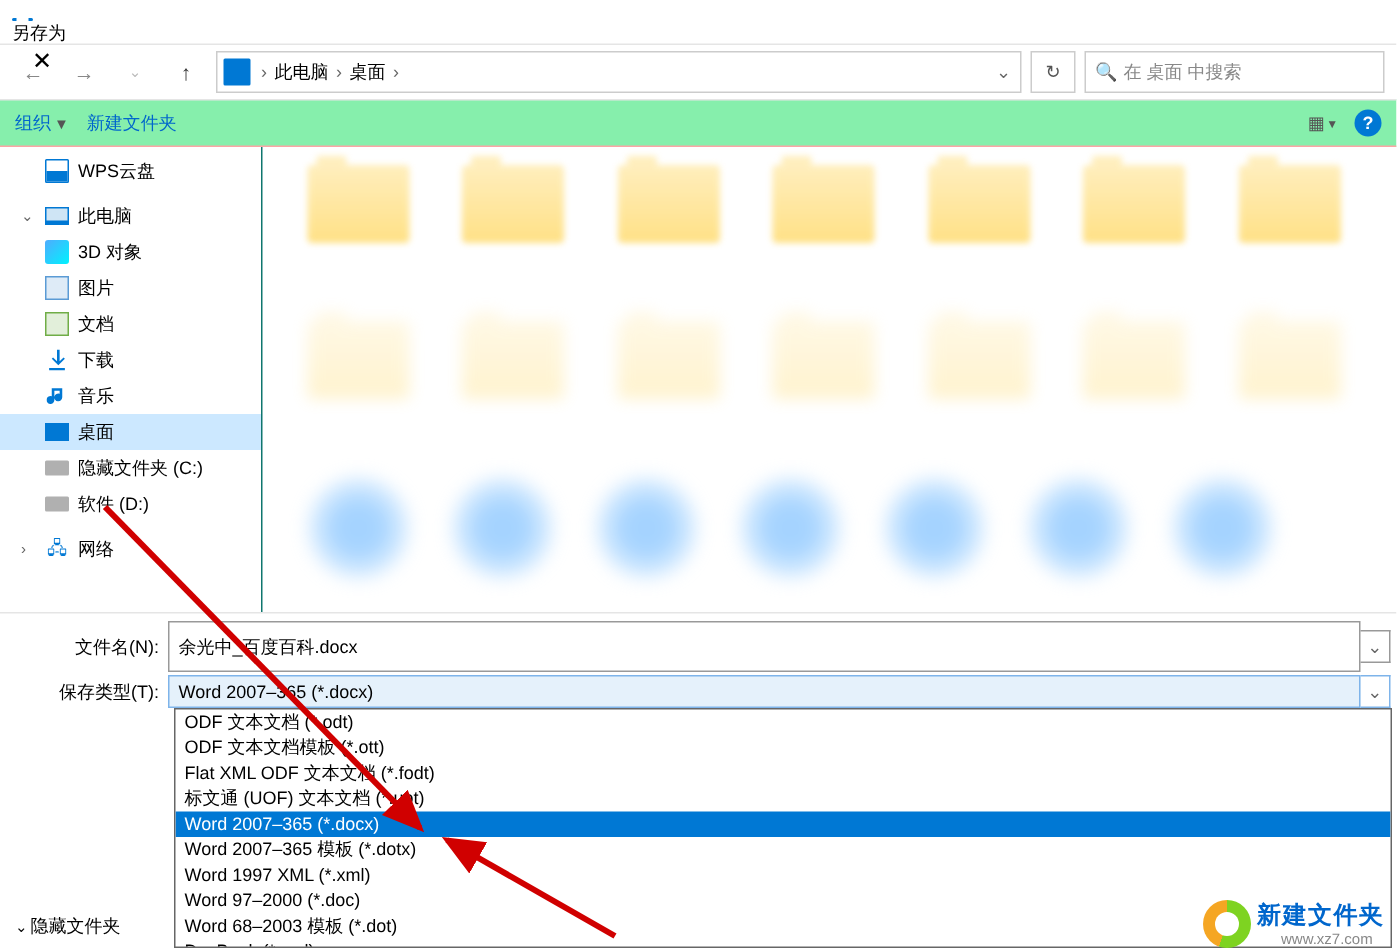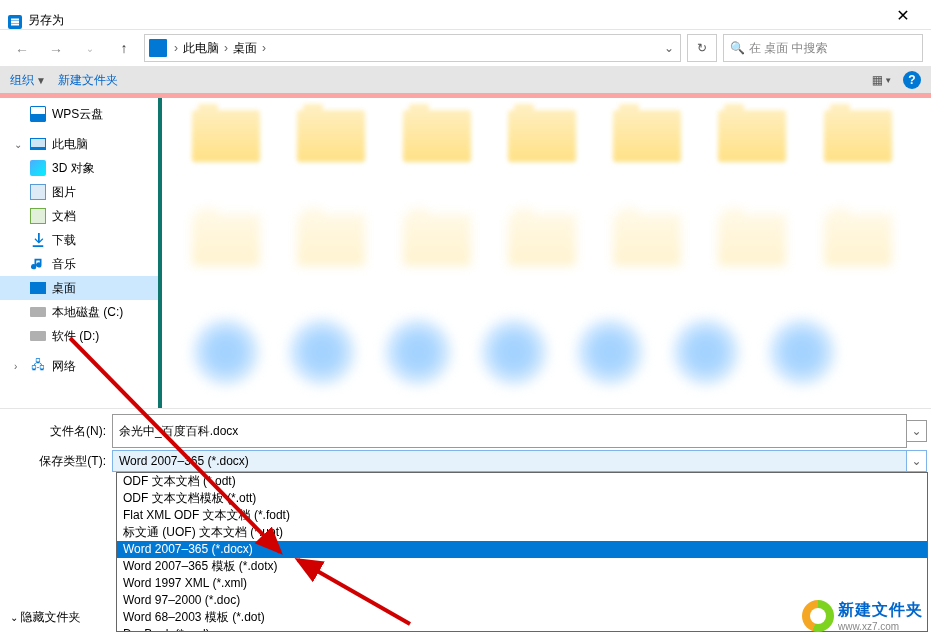--- a/index.html
+++ b/index.html
@@ -1,44 +1,44 @@
 <!DOCTYPE html>
 <html><head>
 <meta charset="utf-8">
 <style>
 * { margin: 0; padding: 0; box-sizing: border-box; font-family: "Microsoft YaHei", "Segoe UI", sans-serif; font-size: 12px; }
 body { width: 931px; height: 634px; background: #fff; overflow: hidden; position: relative; }
 
-.titlebar { height: 30px; display: flex; align-items: flex-end; padding: 0 8px; border-bottom: 1px solid #e5e5e5; }
+.titlebar { height: 30px; display: flex; align-items: flex-start; padding: 12px 8px; border-bottom: 1px solid #e5e5e5; flex-direction: column; }
 .titlebar .icon-doc { width: 14px; height: 14px; background: #0078d4; margin-right: 6px; border-radius: 2px; display:flex; align-items:center; justify-content:center;}
 .titlebar .icon-doc::after{content:"";width:8px;height:1.5px;background:#fff;box-shadow:0 -2.5px 0 #fff, 0 2.5px 0 #fff;}
 .titlebar .title { flex: 1; }
 .titlebar .close { width: 40px; height: 28px; display:flex; align-items:center; justify-content:center; cursor:pointer; font-size:16px;}
 
 .navbar { height: 36px; display: flex; align-items: center; padding: 4px 8px; gap: 6px; }
 .nav-btn { width: 28px; height: 28px; display:flex; align-items:center; justify-content:center; color:#888; cursor:pointer; font-size:14px;}
 .nav-btn.enabled { color:#333; }
 .breadcrumb-box { flex: 1; height: 28px; border: 1px solid #ccc; display:flex; align-items:center; background:#fff; padding-left:4px;}
 .bc-icon { width:18px; height:18px; background:#0078d4; margin-right:4px; border-radius:1px; }
 .bc-seg { padding: 0 2px; cursor:pointer; }
 .bc-chev { color:#666; padding:0 3px; }
 .bc-dd { margin-left:auto; width:22px; text-align:center; color:#666; cursor:pointer; }
 .refresh-btn { width:30px; height:28px; border:1px solid #ccc; display:flex; align-items:center; justify-content:center; cursor:pointer; color:#555;}
 .search-box { width:200px; height:28px; border:1px solid #ccc; display:flex; align-items:center; padding:0 6px; color:#888; }
 .search-box .mag { margin-right:4px; }
 
-.toolbar { height: 32px; border-top:1px solid #e5e5e5; border-bottom:5px solid #fca5a5; display:flex; align-items:center; padding:0 10px; background:#e5e5e5;}
+.toolbar { height: 32px; border-top:1px solid #e5e5e5; border-bottom:1px solid #fca5a5; display:flex; align-items:center; padding:0 10px; background:#86efac;}
 .tb-link { color:#0066cc; cursor:pointer; margin-right:12px; }
 .tb-link .chev { font-size:10px; color:#555; margin-left:2px;}
 .tb-spacer { flex:1; }
 .tb-icon { width:26px; height:24px; display:flex; align-items:center; justify-content:center; color:#555; cursor:pointer; margin-left:2px;}
 .tb-help { width:18px; height:18px; border-radius:50%; background:#0078d4; color:#fff; display:flex; align-items:center; justify-content:center; margin-left:8px; cursor:pointer; font-weight:bold;}
 
 .main-area { display:flex; height: 310px; }
-.sidebar { width: 162px; border-right:4px solid #0f766e; overflow-y:auto; padding-top:4px; }
+.sidebar { width: 175px; border-right:1px solid #0f766e; overflow-y:auto; padding-top:4px; }
 .tree-item { height: 24px; display:flex; align-items:center; padding-left:14px; cursor:pointer; gap:6px;}
 .tree-item.sub { padding-left: 30px; }
 .tree-item.selected { background:#cce8ff; }
 .tree-item .chev-t { width:10px; color:#666; font-size:10px;}
 .tree-item .t-icon { width:16px; height:16px; display:flex; align-items:center; justify-content:center; }
 .ic-cloud { background:linear-gradient(180deg,#fff 50%,#0078d4 50%); border:1px solid #0078d4; border-radius:1px;}
 .ic-pc { width:16px; height:12px; border:1.5px solid #0078d4; border-bottom:3px solid #0078d4; background:#cfe5f5;}
 .ic-3d { background:linear-gradient(135deg,#4facfe,#00f2fe); border-radius:2px;}
 .ic-video { border:1.5px solid #ff9a56; background:#ffe4cc;}
 .ic-pic { border:1.5px solid #5b9bd5; background:#deebf7;}
@@ -70,21 +70,21 @@
 
 .hide-folders { position:absolute; left:10px; bottom:8px; display:flex; align-items:center; cursor:pointer; gap:2px;}
 .hide-folders .chev-h { font-size:10px;}
 
 .arrow { position:absolute; pointer-events:none; z-index:30; }
 
 .watermark { position:absolute; right:8px; bottom:2px; display:flex; align-items:center; gap:4px; z-index:40;}
 .wm-logo { width:32px; height:32px; border-radius:50%; background:conic-gradient(#7ed321 0deg 200deg, #f5a623 200deg 360deg); position:relative;}
 .wm-logo::after{content:"";position:absolute;top:8px;left:8px;width:16px;height:16px;background:#fff;border-radius:50%;}
 .wm-txt1 { font-size:16px; font-weight:bold; color:#0066cc; letter-spacing:1px;}
-.wm-txt2 { font-size:10px; color:#888; }
+.wm-txt2 { font-size:10px; color:#888;margin-left:16px; }
 </style>
 </head>
 <body>
 
 <div class="titlebar">
   <span class="icon-doc"></span>
   <span class="title">另存为</span>
   <span class="close">✕</span>
 </div>
 
@@ -163,21 +163,21 @@
     <div class="tree-item sub selected">
         <span class="t-icon">
           <span class="ic-desk"></span>
         </span>
         <span>桌面</span>
       </div>
     <div class="tree-item sub">
         <span class="t-icon">
           <span class="ic-drive"></span>
         </span>
-        <span>本地磁盘 (C:)</span>
+        <span>隐藏文件夹 (C:)</span>
       </div>
     <div class="tree-item sub">
         <span class="t-icon">
           <span class="ic-drive"></span>
         </span>
         <span>软件 (D:)</span>
       </div>
     <div style="height:6px"></div>
     <div class="tree-item">
         <span class="chev-t">›</span>

